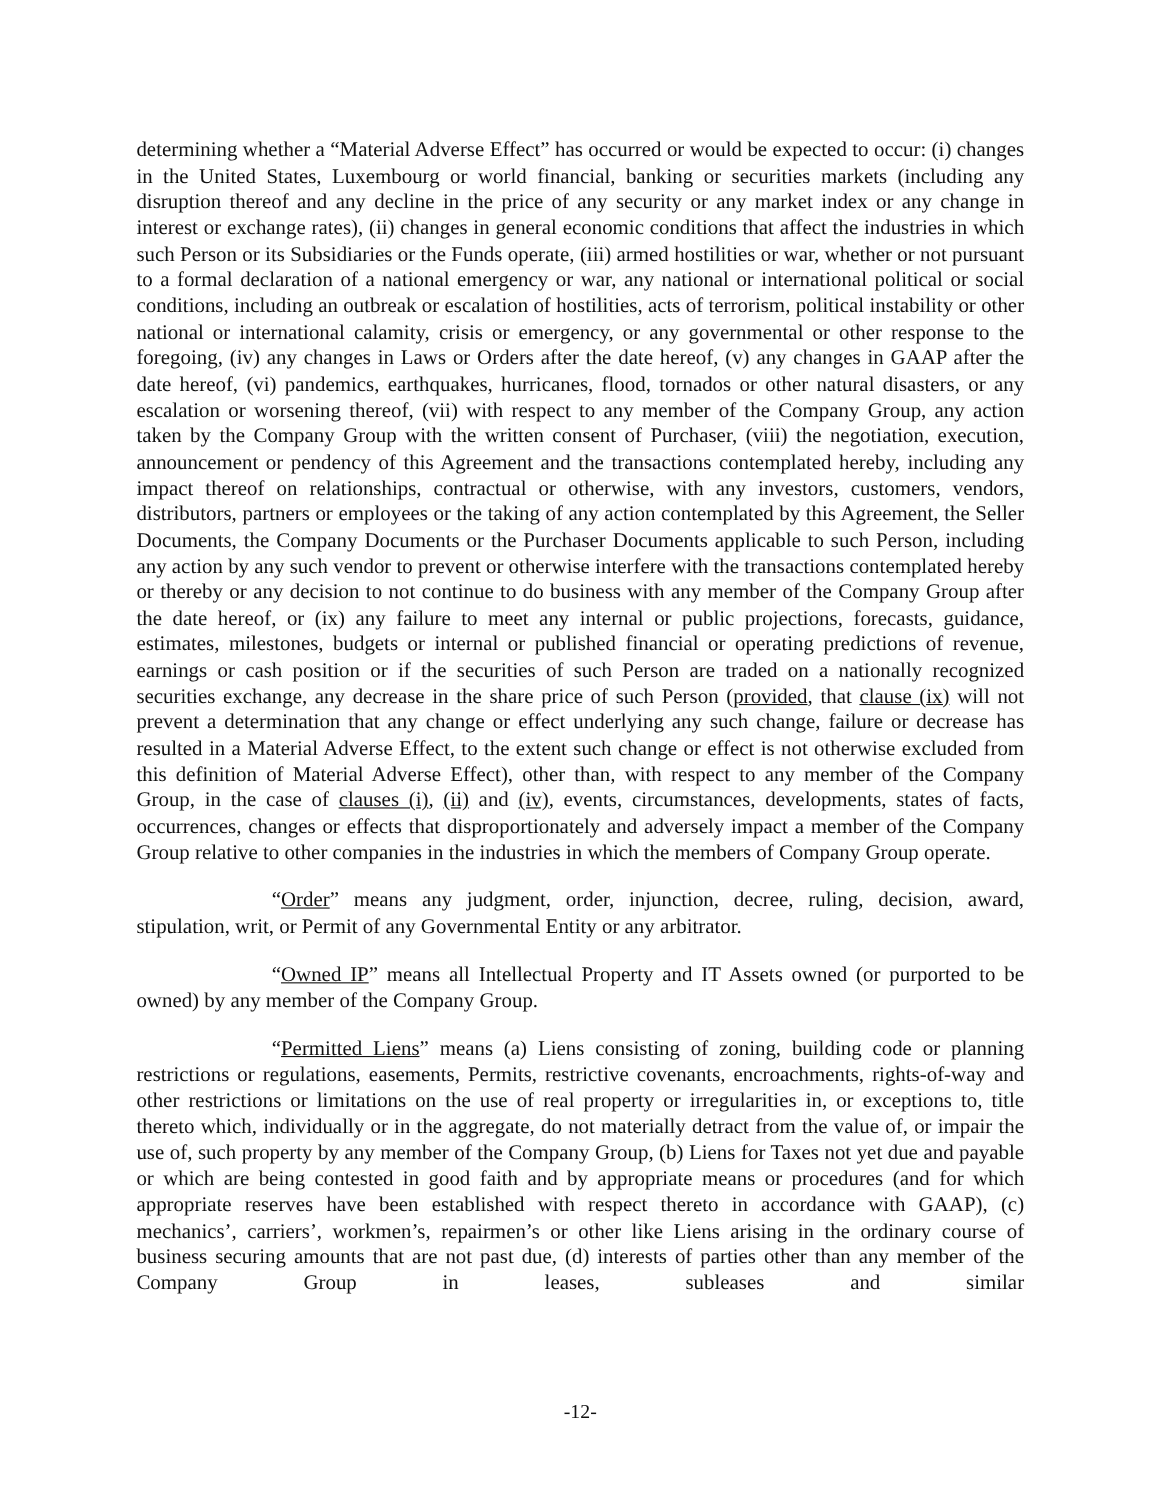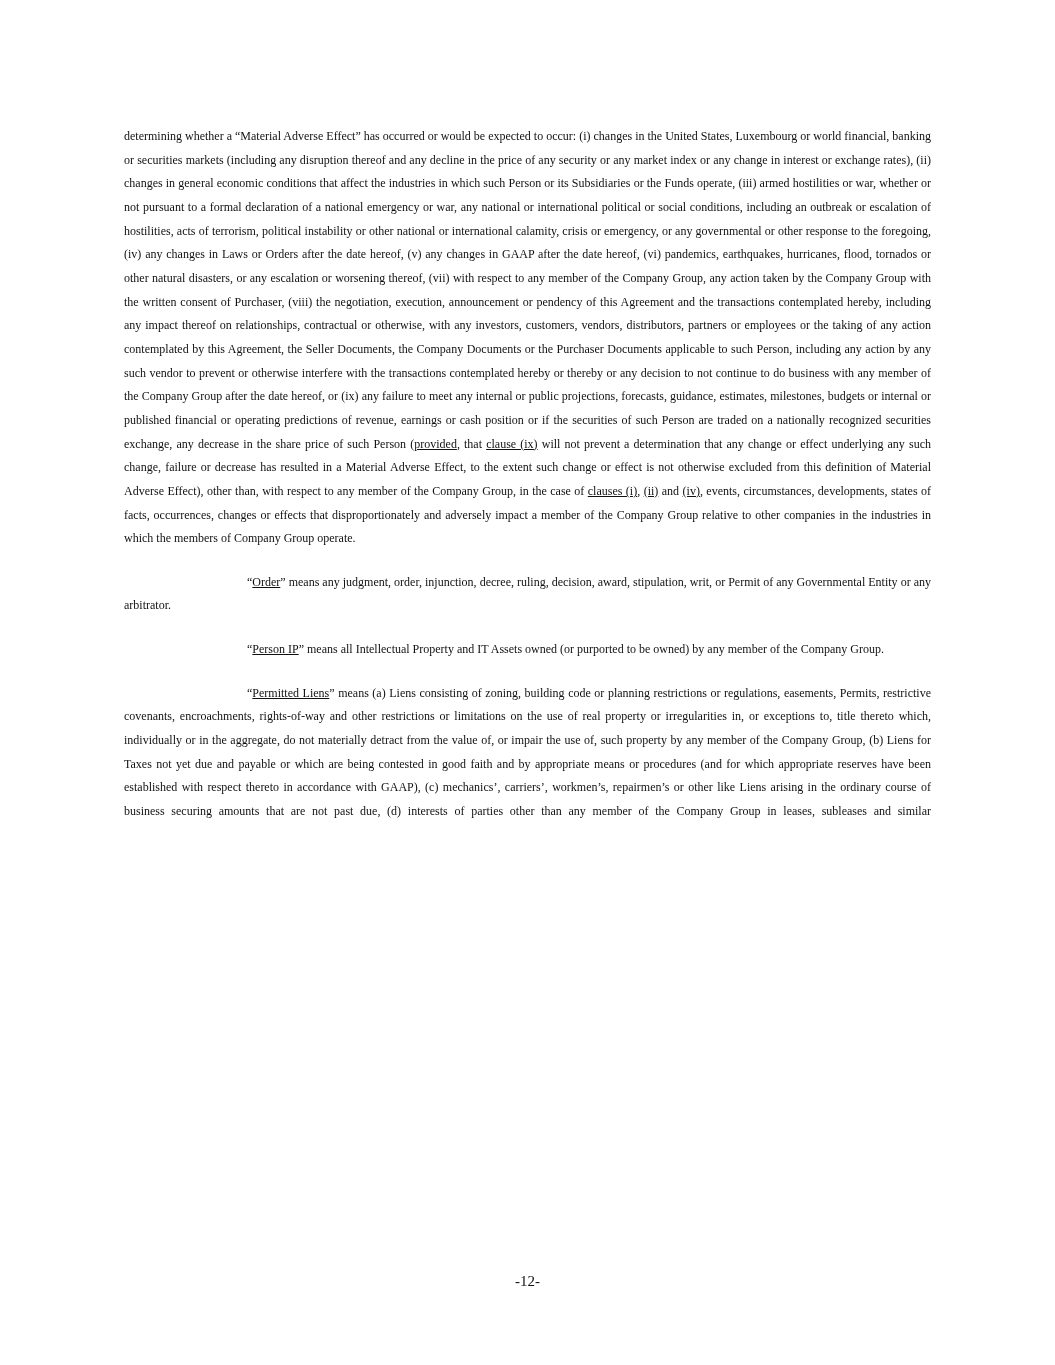--- a/index.html
+++ b/index.html
@@ -3,54 +3,54 @@
 <meta charset="utf-8">
 <style>
   html, body { margin: 0; padding: 0; background: #ffffff; }
   body { width: 1055px; height: 1365px; position: relative; overflow: hidden; }
   .page {
     position: absolute;
     left: 124px;
     top: 125px;
     width: 807px;
     font-family: "Liberation Serif", "DejaVu Serif", serif;
-    font-size: 12px;
+    font-size: 19px;
     line-height: 23.65px;
     color: #111111;
   }
   .para {
     margin: 0;
     text-align: justify;
     text-align-last: left;
   }
   .para + .para { margin-top: 20px; }
   .indent { text-indent: 123px; }
   .term { font-weight: normal; text-decoration: underline; }
   .ul { text-decoration: underline; }
   .page-number {
     position: absolute;
     top: 1273px;
     left: 0;
     width: 1055px;
     text-align: center;
     font-family: "Liberation Serif", "DejaVu Serif", serif;
-    font-size: 15px;
+    font-size: 18px;
     color: #111111;
   }
 </style>
 </head>
 <body>
 
 <div class="page">
 
   <p class="para">
     <span>determining whether a “Material Adverse Effect” has occurred or would be expected to occur: (i) changes in the United States, Luxembourg or world financial, banking or securities markets (including any disruption thereof and any decline in the price of any security or any market index or any change in interest or exchange rates), (ii) changes in general economic conditions that affect the industries in which such Person or its Subsidiaries or the Funds operate, (iii) armed hostilities or war, whether or not pursuant to a formal declaration of a national emergency or war, any national or international political or social conditions, including an outbreak or escalation of hostilities, acts of terrorism, political instability or other national or international calamity, crisis or emergency, or any governmental or other response to the foregoing, (iv) any changes in Laws or Orders after the date hereof, (v) any changes in GAAP after the date hereof, (vi) pandemics, earthquakes, hurricanes, flood, tornados or other natural disasters, or any escalation or worsening thereof, (vii) with respect to any member of the Company Group, any action taken by the Company Group with the written consent of Purchaser, (viii) the negotiation, execution, announcement or pendency of this Agreement and the transactions contemplated hereby, including any impact thereof on relationships, contractual or otherwise, with any investors, customers, vendors, distributors, partners or employees or the taking of any action contemplated by this Agreement, the Seller Documents, the Company Documents or the Purchaser Documents applicable to such Person, including any action by any such vendor to prevent or otherwise interfere with the transactions contemplated hereby or thereby or any decision to not continue to do business with any member of the Company Group after the date hereof, or (ix) any failure to meet any internal or public projections, forecasts, guidance, estimates, milestones, budgets or internal or published financial or operating predictions of revenue, earnings or cash position or if the securities of such Person are traded on a nationally recognized securities exchange, any decrease in the share price of such Person (</span><span class="ul">provided</span><span>, that </span><span class="ul">clause (ix)</span><span> will not prevent a determination that any change or effect underlying any such change, failure or decrease has resulted in a Material Adverse Effect, to the extent such change or effect is not otherwise excluded from this definition of Material Adverse Effect), other than, with respect to any member of the Company Group, in the case of </span><span class="ul">clauses (i)</span><span>, </span><span class="ul">(ii)</span><span> and </span><span class="ul">(iv)</span><span>, events, circumstances, developments, states of facts, occurrences, changes or effects that disproportionately and adversely impact a member of the Company Group relative to other companies in the industries in which the members of Company Group operate.</span>
   </p>
 
   <p class="para indent"><span>“</span><span class="term">Order</span><span>”</span><span> means any judgment, order, injunction, decree, ruling, decision, award, stipulation, writ, or Permit of any Governmental Entity or any arbitrator.</span></p>
 
-  <p class="para indent"><span>“</span><span class="term">Person IP</span><span>”</span><span> means all Intellectual Property and IT Assets owned (or purported to be owned) by any member of the Company Group.</span></p>
+  <p class="para indent"><span>“</span><span class="term">Owned IP</span><span>”</span><span> means all Intellectual Property and IT Assets owned (or purported to be owned) by any member of the Company Group.</span></p>
 
   <p class="para indent" style="text-align-last: justify;"><span>“</span><span class="term">Permitted Liens</span><span>”</span><span> means (a) Liens consisting of zoning, building code or planning restrictions or regulations, easements, Permits, restrictive covenants, encroachments, rights-of-way and other restrictions or limitations on the use of real property or irregularities in, or exceptions to, title thereto which, individually or in the aggregate, do not materially detract from the value of, or impair the use of, such property by any member of the Company Group, (b) Liens for Taxes not yet due and payable or which are being contested in good faith and by appropriate means or procedures (and for which appropriate reserves have been established with respect thereto in accordance with GAAP), (c) mechanics’, carriers’, workmen’s, repairmen’s or other like Liens arising in the ordinary course of business securing amounts that are not past due, (d) interests of parties other than any member of the Company Group in leases, subleases and similar</span></p>
 
 </div>
 
 <div class="page-number">-12-</div>
 
 </body></html>

